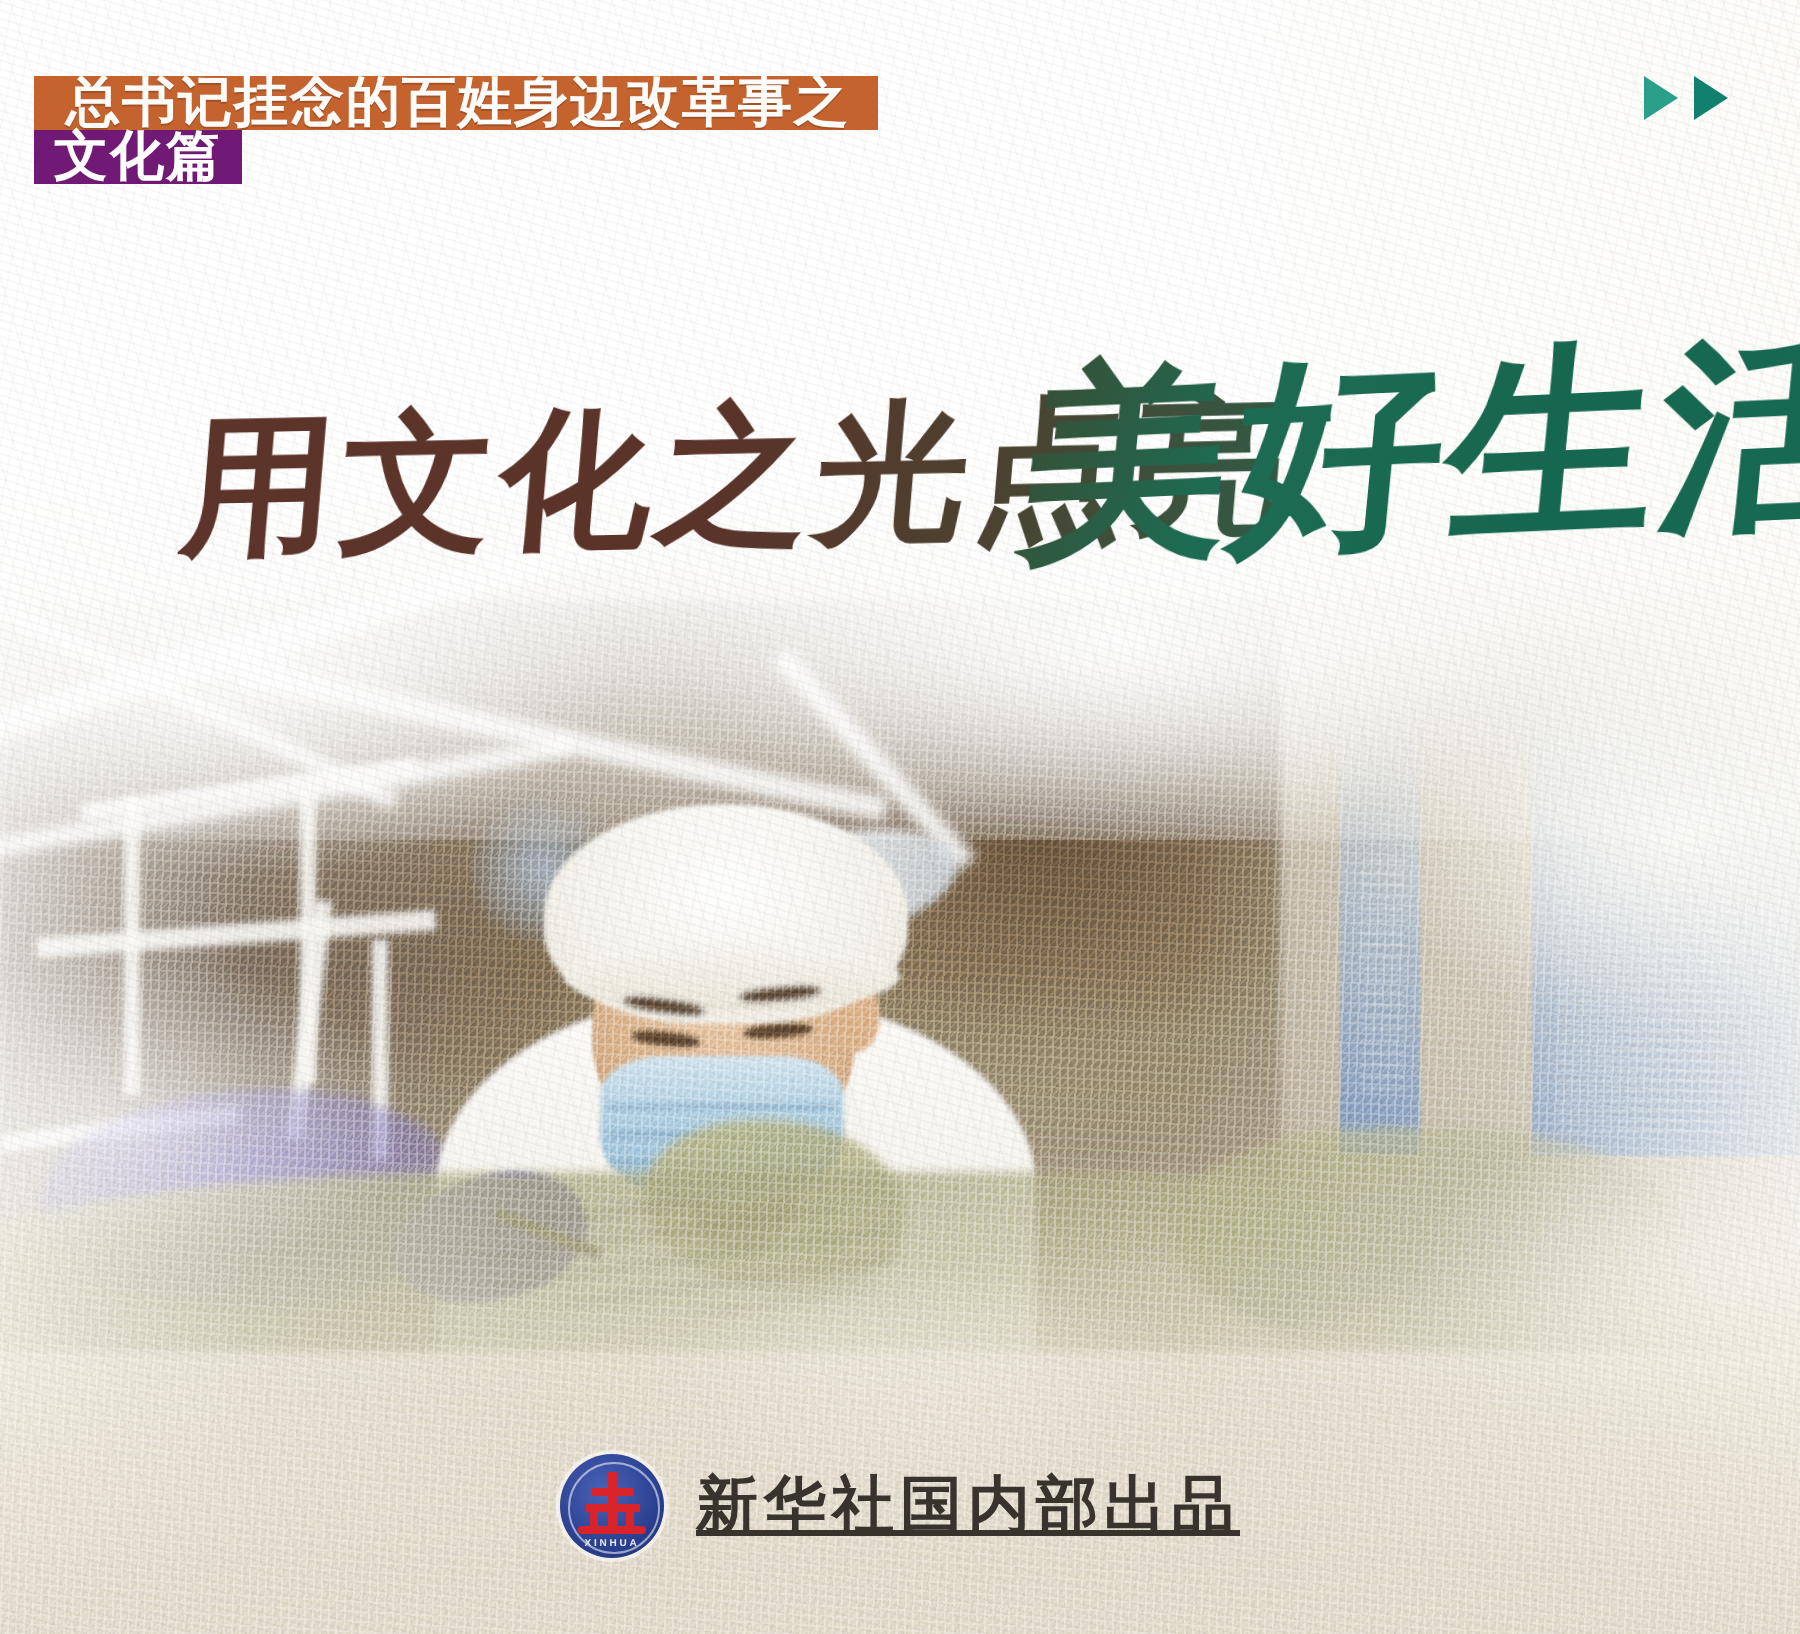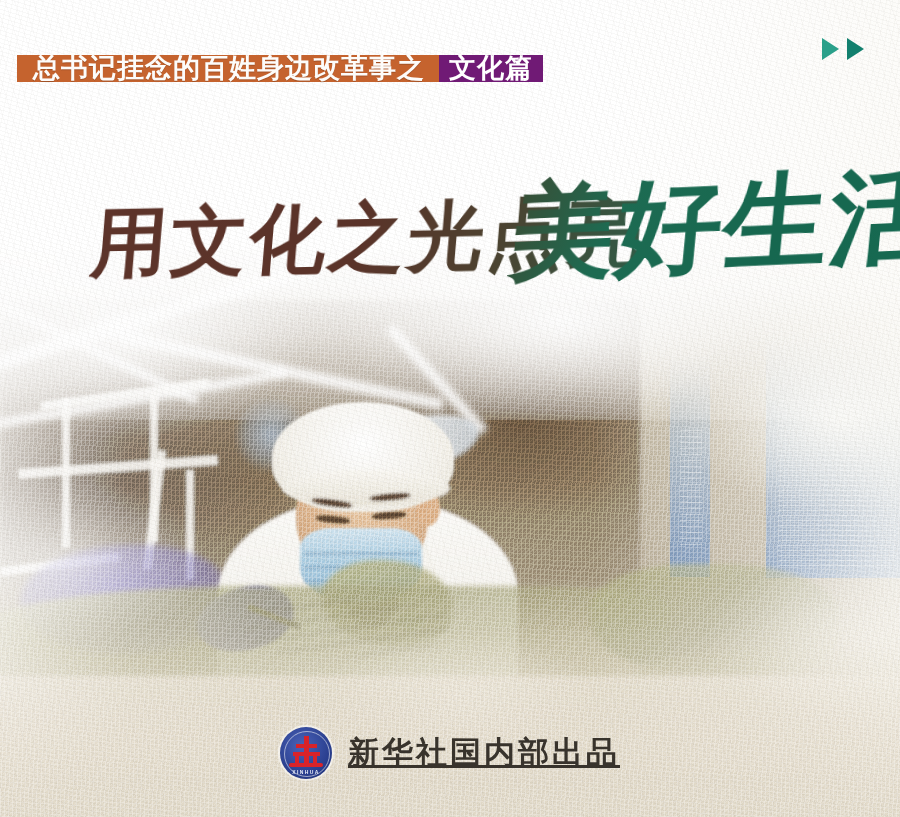--- a/index.html
+++ b/index.html
@@ -246,21 +246,21 @@
     opacity:.30;mix-blend-mode:multiply;
     background-image:
       repeating-linear-gradient(17deg,rgba(150,145,135,.22) 0px,rgba(150,145,135,.22) 1px,transparent 1px,transparent 4px),
       repeating-linear-gradient(101deg,rgba(160,155,145,.18) 0px,rgba(160,155,145,.18) 1px,transparent 1px,transparent 6px),
       repeating-linear-gradient(73deg,rgba(140,135,125,.14) 0px,rgba(140,135,125,.14) 1px,transparent 1px,transparent 9px);
   }
 
   
   .banner{
     position:absolute;left:17px;top:38px;height:44px;
-    display:flex;align-items:flex-end;
+    display:flex;align-items:flex-start;flex-direction:column;
   }
   .banner-main{
     background:#c5632e;
     display:flex;align-items:center;
     padding:0 14px 0 16px;
   }
   .banner-main span{
     color:#fdfcfa;font-size:27px;font-weight:700;letter-spacing:1px;
     font-family:"Liberation Serif","DejaVu Serif",serif;
     line-height:1;white-space:nowrap;

